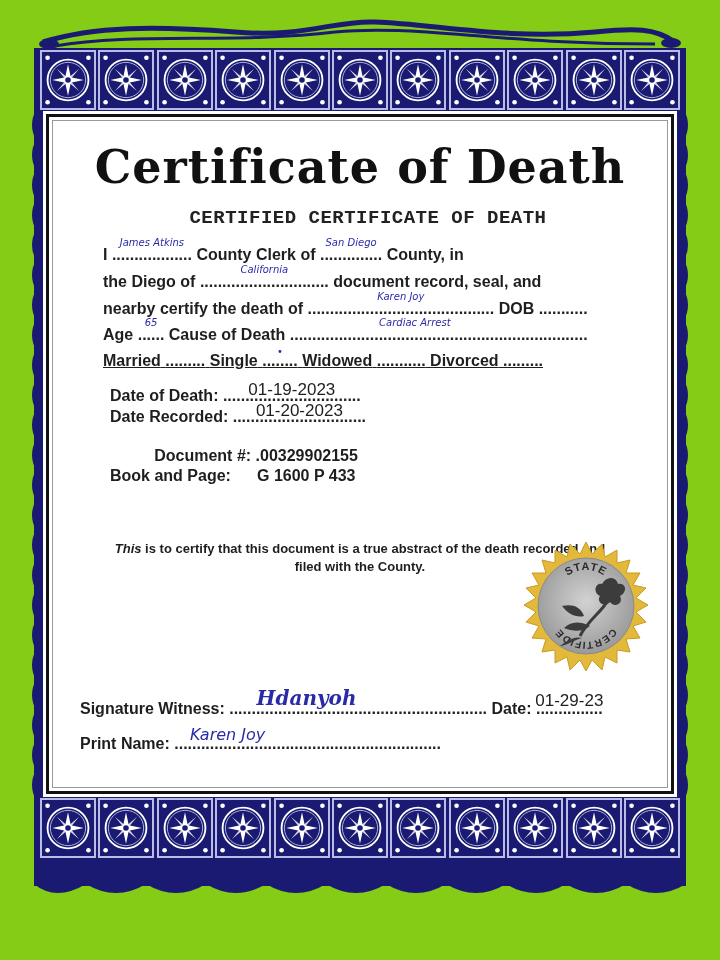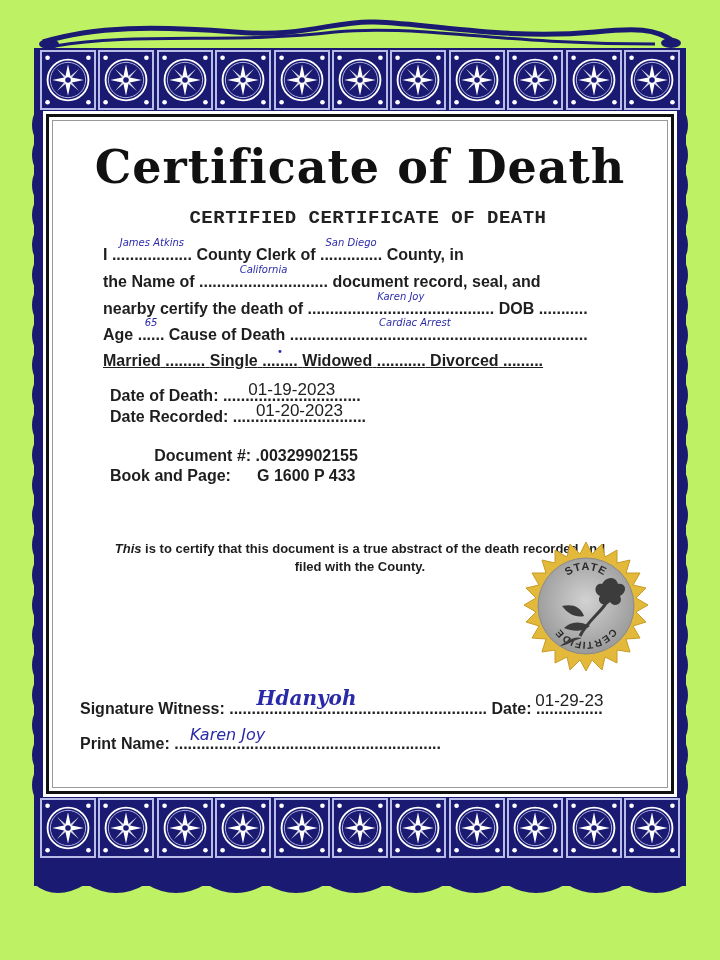--- a/index.html
+++ b/index.html
@@ -1,19 +1,19 @@
 <!DOCTYPE html>
 <html><head>
 <meta charset="utf-8">
 <style>
   * { box-sizing: border-box; margin: 0; padding: 0; }
   html, body { width: 720px; height: 960px; background: #ffffff; overflow: hidden; }
   body { position: relative; font-family: "Liberation Sans", sans-serif; }
 
-  .page { position: absolute; left: 0; top: 0; width: 720px; height: 960px; background: #bef264; }
+  .page { position: absolute; left: 0; top: 0; width: 720px; height: 960px; background: #84cc16; }
 
   
   .swash { position: absolute; left: 35px; top: 18px; width: 650px; height: 32px; }
 
   
   .frame-outer {
     position: absolute; left: 34px; top: 48px; width: 652px; height: 838px;
     background: #1a1a72;
   }
   .scallop-left, .scallop-right {
@@ -464,21 +464,21 @@
 
   <div class="body-line" style="top:246px;">
     <span>I</span>
     <span class="dots">..................<span class="hand">James Atkins</span></span>
     <span>County Clerk of</span>
     <span class="dots">..............<span class="hand">San Diego</span></span>
     <span>County, in</span>
   </div>
 
   <div class="body-line" style="top:273px;">
-    <span>the Name of</span>
+    <span>the Diego of</span>
     <span class="dots">.............................<span class="hand">California</span></span>
     <span>document record, seal, and</span>
   </div>
 
   <div class="body-line" style="top:300px;">
     <span>nearby certify the death of</span>
     <span class="dots">..........................................<span class="hand">Karen Joy</span></span>
     <span>DOB</span>
     <span class="dots">...........<span class="hand"></span></span>
   </div>

